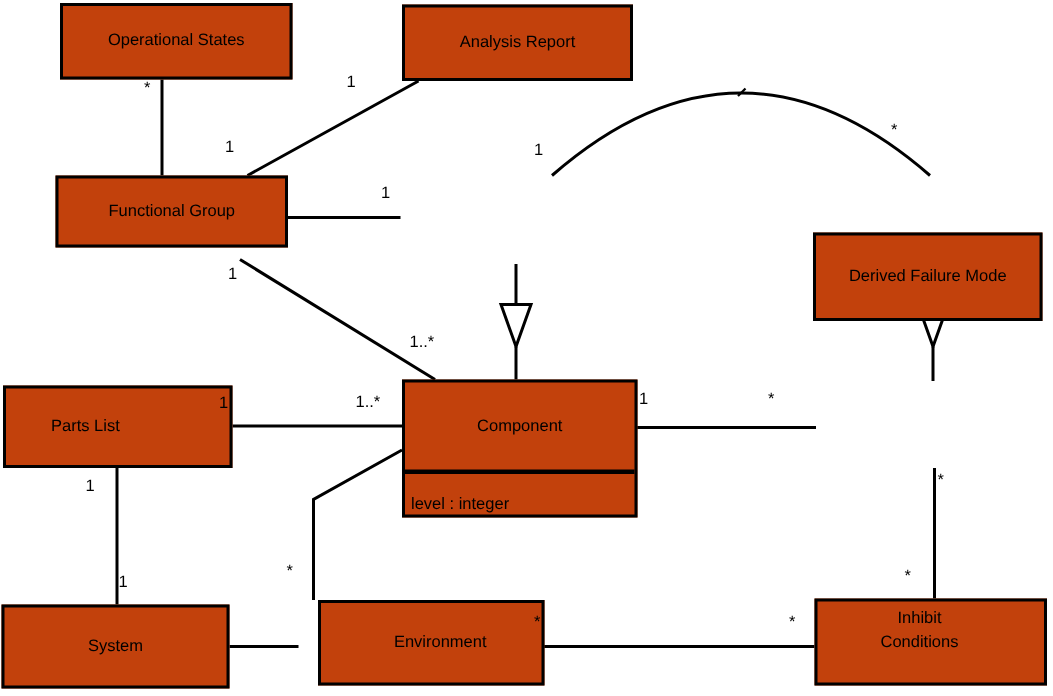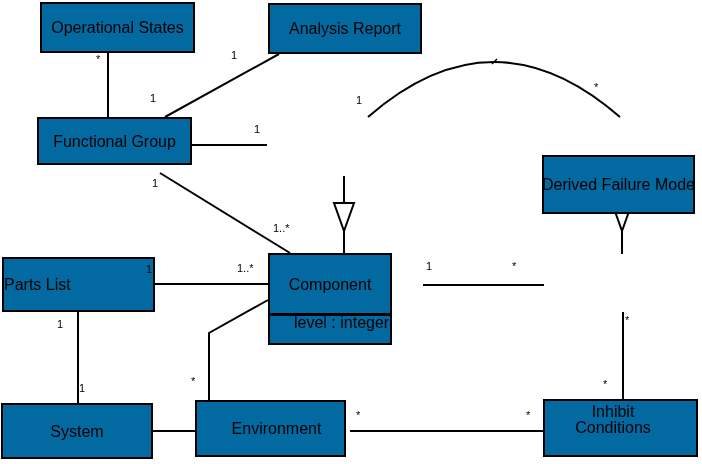--- a/index.html
+++ b/index.html
@@ -4,46 +4,46 @@
 <style>
   html,body { margin:0; padding:0; background:#ffffff; }
   .stage {
     position:relative; width:702px; height:464px; background:#ffffff;
     font-family:"Liberation Sans", sans-serif; color:#000000; overflow:hidden;
   }
   svg.connector-layer { position:absolute; left:0; top:0; width:702px; height:464px; }
   svg.connector-layer * { stroke:#000000; }
 
   .node {
-    position:absolute; background:#0369a1; border:2px solid #000000;
+    position:absolute; background:#c2410c; border:2px solid #000000;
     box-sizing:border-box; display:flex; align-items:center; justify-content:center;
-    font-size:16px; line-height:13px; white-space:nowrap;
+    font-size:11px; line-height:13px; white-space:nowrap;
   }
   .node .node-label { pointer-events:none; }
 
   #n-ops  { left:40px;  top:2px;   width:155px; height:51px; }
   #n-ar   { left:253px; top:3px;   width:154px; height:51px;margin-left:15px; }
   #n-fg   { left:37px;  top:117px; width:155px; height:48px; }
   #n-dc   { left:267px; top:117px; width:153px; height:59px; }
   #n-dfm  { left:542px; top:116px; width:153px; height:59px;margin-top:39px; }
   #n-fm   { left:544px; top:254px; width:154px; height:58px; }
-  #n-pl   { left:2px;   top:257px; width:153px; height:55px; justify-content:flex-start; }
+  #n-pl   { left:2px;   top:257px; width:153px; height:55px; justify-content:flex-start; padding-left:30px; }
   #n-sys  { left:1px;   top:403px; width:152px; height:56px; }
-  #n-env  { left:195px; top:400px; width:151px; height:57px;padding-left:12px; }
+  #n-env  { left:212px; top:400px; width:151px; height:57px;padding-left:12px; }
   #n-ic   { left:543px; top:399px; width:155px; height:58px;
             align-items:flex-start; justify-content:flex-start; padding:3px 0 0 26px; }
   #n-ic .node-label { width:84px; white-space:normal; line-height:16px;text-align:center; }
 
-  #n-comp { left:268px; top:253px; width:124px; height:92px; display:block; padding:0; }
+  #n-comp { left:268px; top:253px; width:157px; height:92px; display:block; padding:0; }
   #n-comp .name-compartment {
     height:61px; display:flex; align-items:center; justify-content:center;
     border-bottom:3px solid #000000; box-sizing:border-box;
   }
   #n-comp .attr-compartment {
-    height:27px; display:flex; align-items:flex-start; padding-left:24px; box-sizing:border-box;
+    height:27px; display:flex; align-items:flex-end; padding-left:4px; box-sizing:border-box;
   }
 
   .mult { position:absolute; font-size:11px; line-height:11px; white-space:nowrap; }
   .m1  { left:96px;  top:54px; }
   .m2  { left:150px; top:93px; }
   .m3  { left:231px; top:50px; }
   .m4  { left:254px; top:124px; }
   .m5  { left:356px; top:95px; }
   .m6  { left:594px; top:82px; }
   .m7  { left:152px; top:178px; }

